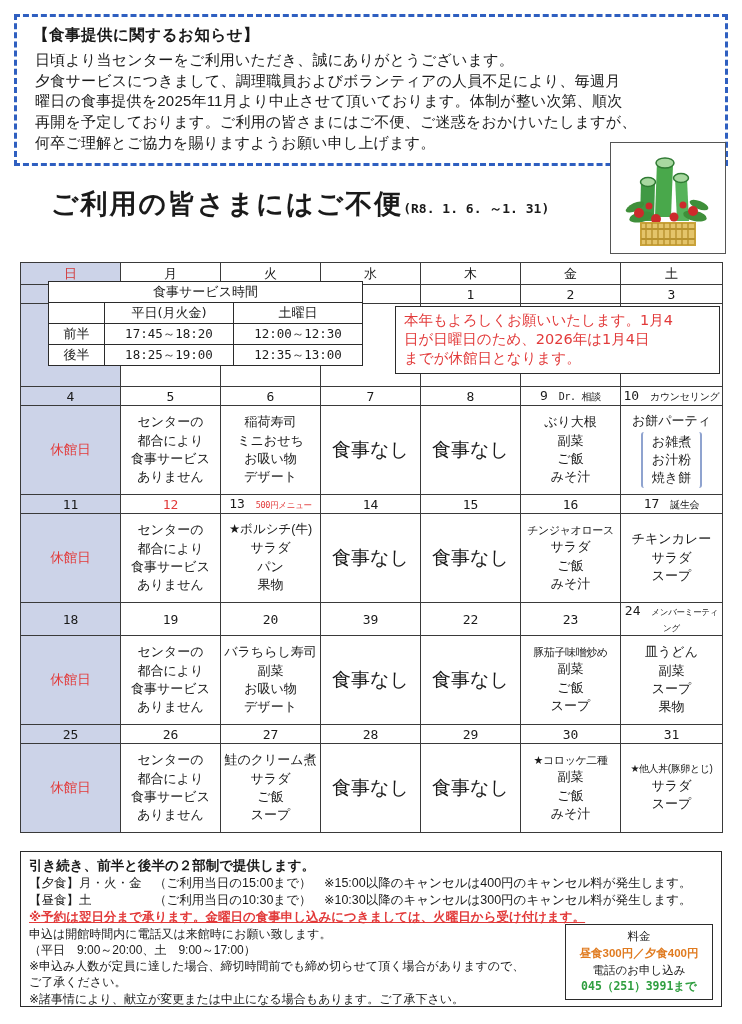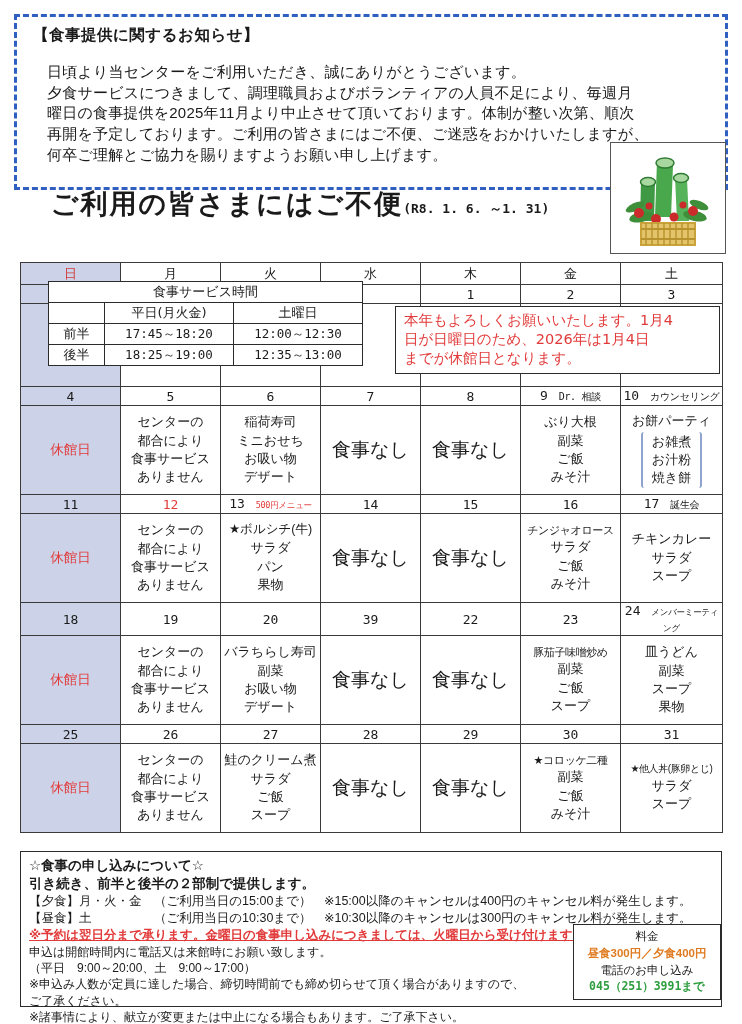--- a/index.html
+++ b/index.html
@@ -19,21 +19,21 @@
     border:3px dashed #2f5fc0;
     box-sizing:border-box;
     padding:8px 14px 6px 14px;
   }
   .notice-title{
     font-size:15.5px;font-weight:bold;letter-spacing:.5px;
     margin:0 0 2px 2px;
   }
   .notice-body{
     font-size:15px;line-height:1.38;letter-spacing:.2px;
-    margin:16px;
+    margin:4px;
   }
   .notice-body p{margin:0;white-space:nowrap;}
 
   
   .kadomatsu{
     position:absolute;left:610px;top:142px;width:116px;height:112px;
     border:1px solid #555;background:#fff;box-sizing:border-box;
     overflow:hidden;
   }
   .kadomatsu svg{display:block;}
@@ -121,21 +121,21 @@
     position:absolute;left:20px;top:851px;width:702px;height:156px;
     border:1px solid #2b2b2b;box-sizing:border-box;
     padding:5px 8px 0 8px;
   }
   .f-line{font-size:12.5px;line-height:1.35;white-space:nowrap;margin:0;}
   .f-bold{font-weight:bold;font-size:13.5px;}
   .f-red{color:#e23a3a;font-weight:bold;text-decoration:underline;font-size:12.5px;}
   .f-sm{font-size:12px;}
 
   .feebox{
-    position:absolute;right:0;bottom:6px;width:148px;
+    position:absolute;right:8px;bottom:6px;width:148px;
     border:1px solid #2b2b2b;background:#fff;
     text-align:center;padding:3px 0 4px 0;box-sizing:border-box;
   }
   .feebox div{font-size:11.5px;line-height:1.45;white-space:nowrap;}
   .fee-orange{color:#e07b20;font-weight:bold;}
   .fee-green{color:#2f9e3f;font-weight:bold;font-family:"DejaVu Sans Mono","Liberation Mono",monospace;}
 </style>
 </head>
 <body>
 
@@ -437,21 +437,20 @@
     </tbody>
   </table>
 
   <div class="nynote">
     <span>本年もよろしくお願いいたします。1月4</span>
     <span>日が日曜日のため、2026年は1月4日</span>
     <span>までが休館日となります。</span>
   </div>
 
   <div class="footer">
-    <p class="f-line f-bold">☆食事の申し込みについて☆</p>
     <p class="f-line f-bold">引き続き、前半と後半の２部制で提供します。</p>
     <p class="f-line">【夕食】月・火・金　（ご利用当日の15:00まで）　※15:00以降のキャンセルは400円のキャンセル料が発生します。</p>
     <p class="f-line">【昼食】土　　　　　（ご利用当日の10:30まで）　※10:30以降のキャンセルは300円のキャンセル料が発生します。</p>
     <p class="f-line f-red">※予約は翌日分まで承ります。金曜日の食事申し込みにつきましては、火曜日から受け付けます。</p>
     <p class="f-line f-sm">申込は開館時間内に電話又は来館時にお願い致します。</p>
     <p class="f-line f-sm">（平日　9:00～20:00、土　9:00～17:00）</p>
     <p class="f-line f-sm">※申込み人数が定員に達した場合、締切時間前でも締め切らせて頂く場合がありますので、</p>
     <p class="f-line f-sm">ご了承ください。</p>
     <p class="f-line f-sm">※諸事情により、献立が変更または中止になる場合もあります。ご了承下さい。</p>
 

